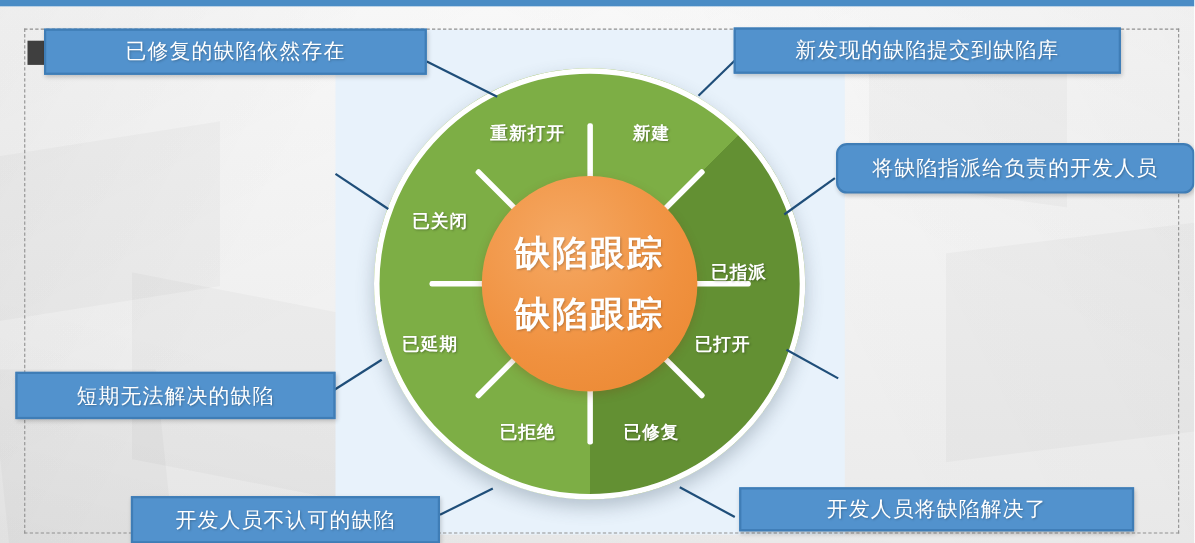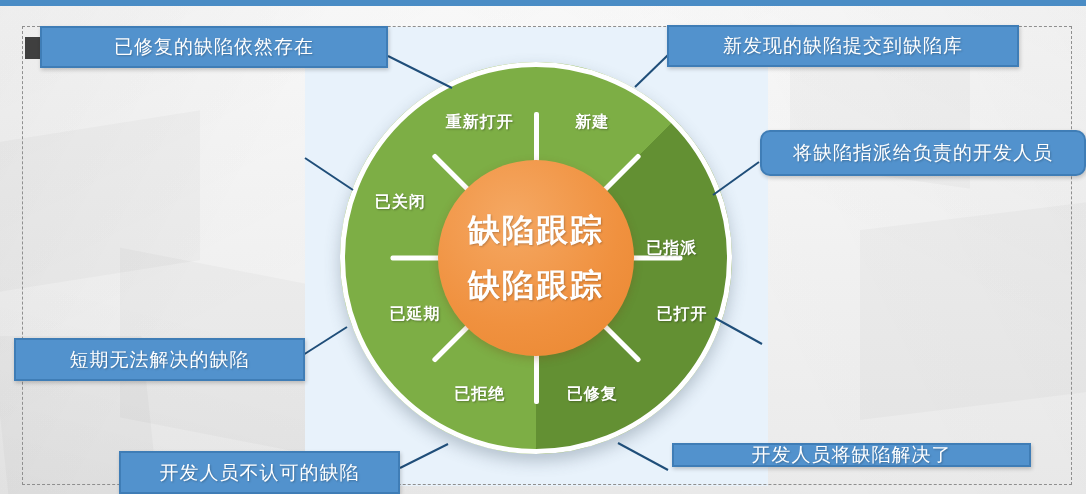--- a/index.html
+++ b/index.html
@@ -185,24 +185,24 @@
         <div class="spoke" style="transform: rotate(90deg);"></div>
         <div class="spoke" style="transform: rotate(135deg);"></div>
         <div class="spoke" style="transform: rotate(180deg);"></div>
         <div class="spoke" style="transform: rotate(225deg);"></div>
         <div class="spoke" style="transform: rotate(270deg);"></div>
         <div class="spoke" style="transform: rotate(315deg);"></div>
       </div>
     <div id="seg-labels">
         <div class="seg-label" style="left: 252.254px; top: 60.1897px;">新建</div>
         <div class="seg-label" style="left: 331.81px; top: 139.746px; margin-top: 46px;">已指派</div>
-        <div class="seg-label" style="left: 342px; top: 252.254px;">已打开</div>
+        <div class="seg-label" style="left: 317px; top: 252.254px;">已打开</div>
         <div class="seg-label" style="left: 252.254px; top: 331.81px;">已修复</div>
         <div class="seg-label" style="left: 139.746px; top: 331.81px;">已拒绝</div>
-        <div class="seg-label" style="left: 51px; top: 252.254px; margin-left: 24px;">已延期</div>
+        <div class="seg-label" style="left: 51px; top: 252.254px;">已延期</div>
         <div class="seg-label" style="left: 60.1897px; top: 139.746px;">已关闭</div>
         <div class="seg-label" style="left: 139.746px; top: 60.1897px;">重新打开</div>
       </div>
     <div class="hub">
       <div class="hub-line">缺陷跟踪</div>
       <div class="hub-line">缺陷跟踪</div>
     </div>
   </div>
 
   <svg class="leaders" viewBox="0 0 1086 494">
@@ -233,17 +233,17 @@
 
   <div class="callout" style="left:14px; top:338px; width:291px; height:43px;">
     <span>短期无法解决的缺陷</span>
   </div>
 
 
   <div class="callout" style="left:119px; top:451px; width:281px; height:43px;">
     <span>开发人员不认可的缺陷</span>
   </div>
 
-  <div class="callout" style="left:672px; top:443px; width:359px; height:24px;">
+  <div class="callout" style="left:672px; top:443px; width:359px; height:40px;">
     <span>开发人员将缺陷解决了</span>
   </div>
 
 </div>
 
 </body></html>

